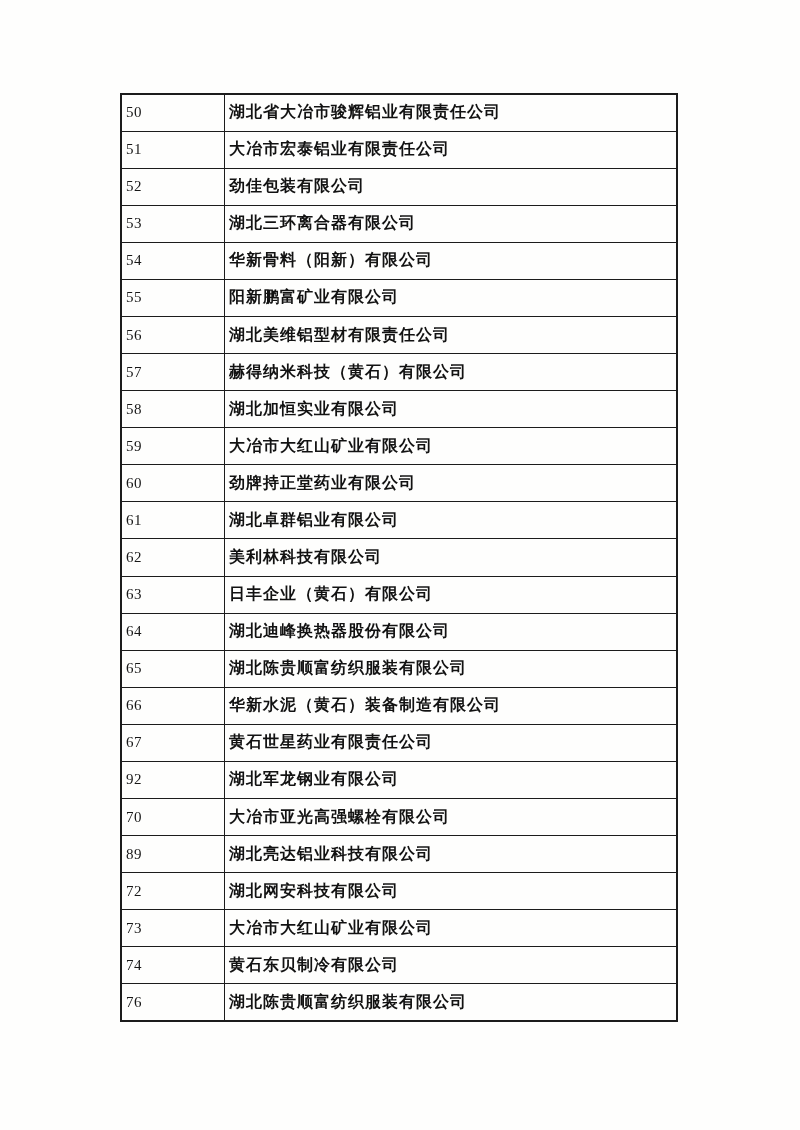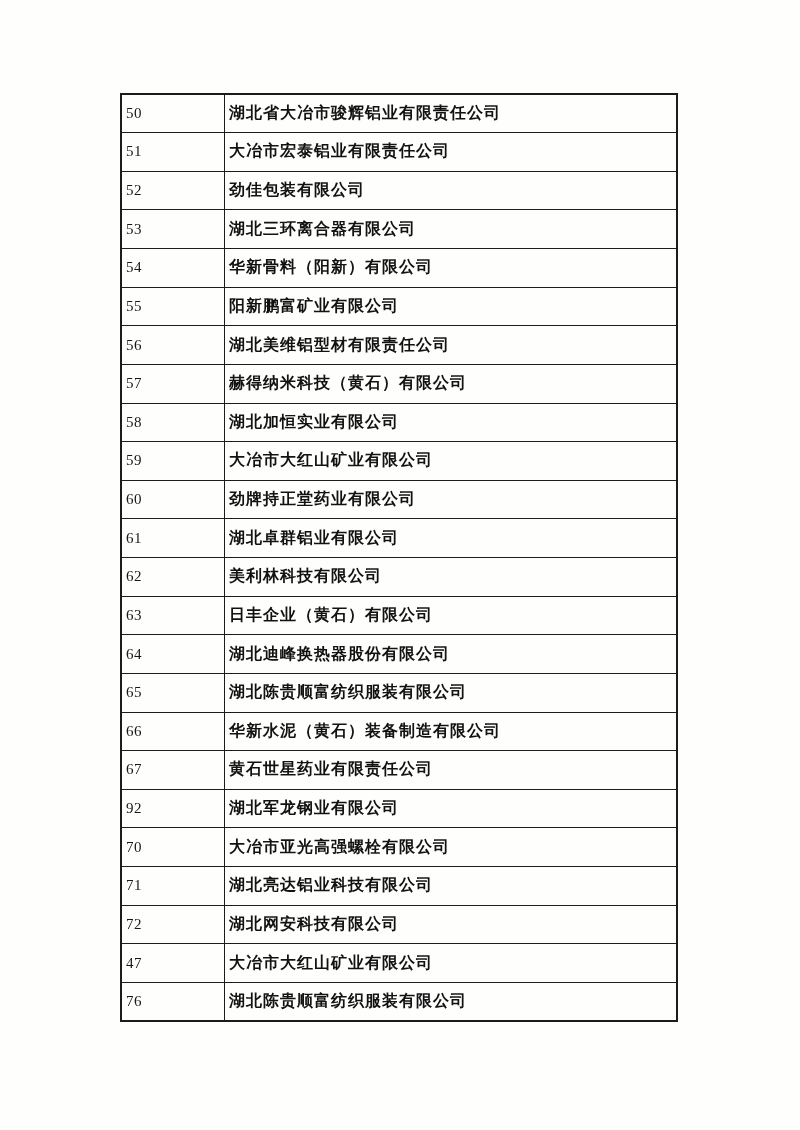--- a/index.html
+++ b/index.html
@@ -164,34 +164,38 @@
     <td class="num-cell">92</td>
     <td class="name-cell">湖北军龙钢业有限公司</td>
   </tr>
 
   <tr class="company-row">
     <td class="num-cell">70</td>
     <td class="name-cell">大冶市亚光高强螺栓有限公司</td>
   </tr>
 
   <tr class="company-row">
-    <td class="num-cell">71</td>
+    <td class="num-cell">89</td>
     <td class="name-cell">湖北亮达铝业科技有限公司</td>
   </tr>
 
   <tr class="company-row">
     <td class="num-cell">72</td>
     <td class="name-cell">湖北网安科技有限公司</td>
   </tr>
 
   <tr class="company-row">
-    <td class="num-cell">47</td>
+    <td class="num-cell">73</td>
     <td class="name-cell">大冶市大红山矿业有限公司</td>
   </tr>
 
+  <tr class="company-row">
+    <td class="num-cell">74</td>
+    <td class="name-cell">黄石东贝制冷有限公司</td>
+  </tr>
 
 
   <tr class="company-row">
     <td class="num-cell">76</td>
     <td class="name-cell">湖北陈贵顺富纺织服装有限公司</td>
   </tr>
 </tbody>
   </table>
 </div>
 

